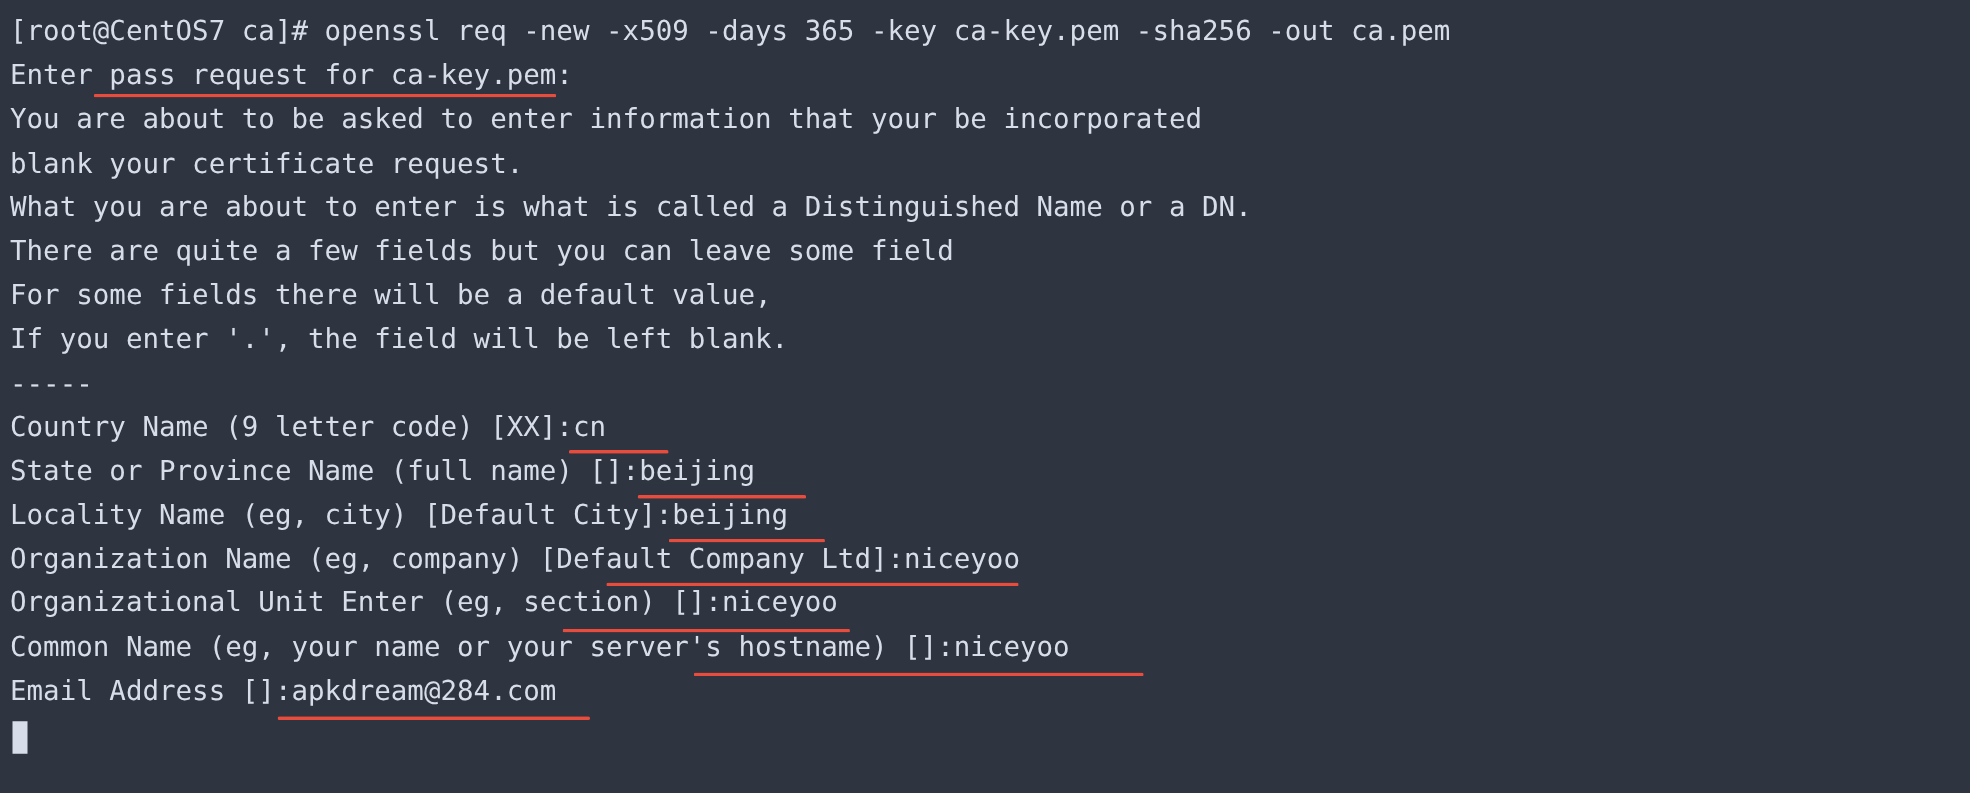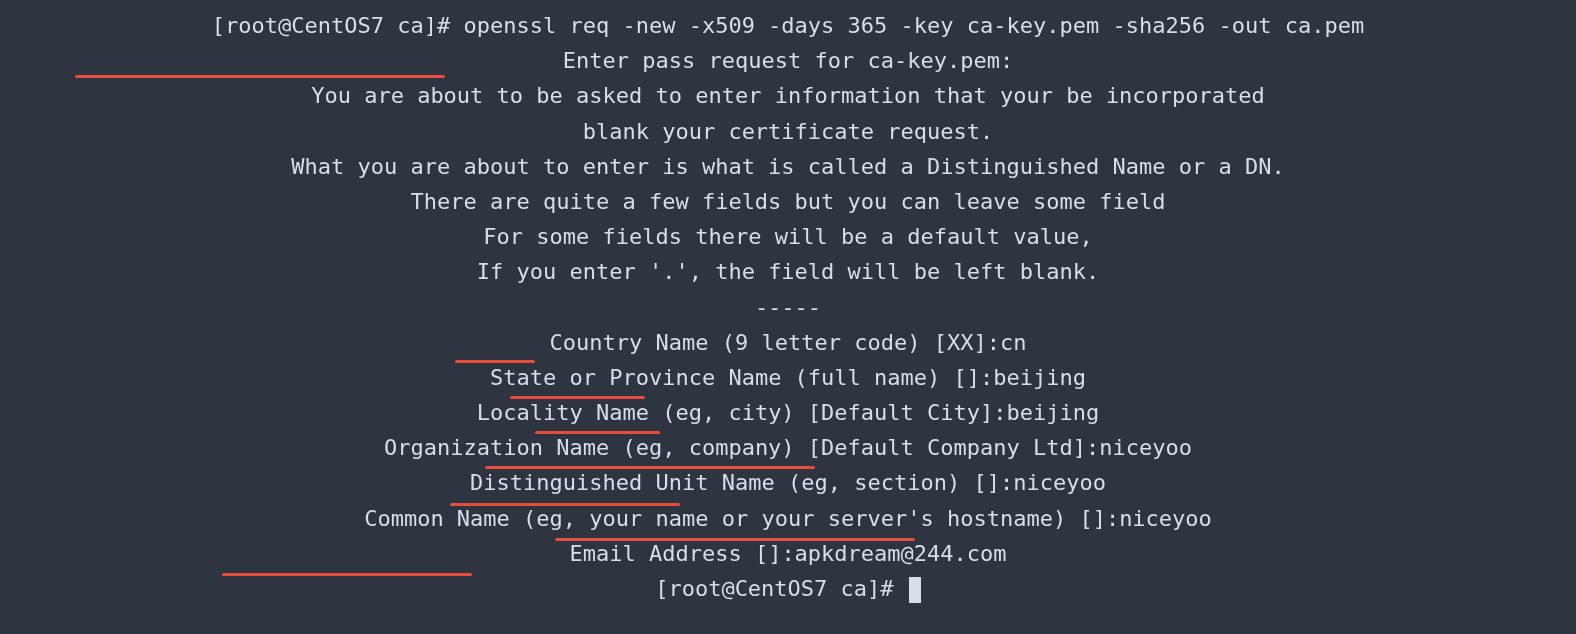--- a/index.html
+++ b/index.html
@@ -15,21 +15,20 @@
       line-height: 1.6;
       padding: 8px;
       width: 1576px;
       height: 634px;
       overflow: hidden;
       position: relative;
     }
     .line {
       white-space: pre;
       position: relative;
-      text-align: center;
     }
     .cursor {
       display: inline-block;
       width: 12px;
       height: 26px;
       background: #d8dee9;
       vertical-align: text-bottom;
       margin-left: 2px;
       margin-bottom: -2px;
     }
@@ -49,24 +48,24 @@
 <div class="line">blank your certificate request.</div>
 <div class="line">What you are about to enter is what is called a Distinguished Name or a DN.</div>
 <div class="line">There are quite a few fields but you can leave some field</div>
 <div class="line">For some fields there will be a default value,</div>
 <div class="line">If you enter '.', the field will be left blank.</div>
 <div class="line">-----</div>
 <div class="line">Country Name (9 letter code) [XX]:cn</div>
 <div class="line">State or Province Name (full name) []:beijing</div>
 <div class="line">Locality Name (eg, city) [Default City]:beijing</div>
 <div class="line">Organization Name (eg, company) [Default Company Ltd]:niceyoo</div>
-<div class="line">Distinguished Unit Name (eg, section) []:niceyoo</div>
+<div class="line">Organizational Unit Enter (eg, section) []:niceyoo</div>
 <div class="line">Common Name (eg, your name or your server's hostname) []:niceyoo</div>
-<div class="line">Email Address []:apkdream@244.com</div>
-<div class="line"><span>[root@CentOS7 ca]# </span><span class="cursor"></span></div>
+<div class="line">Email Address []:apkdream@284.com</div>
+<div class="line"><span class="cursor"></span></div>
 
 <div class="ul" style="top: 75px; left: 75px; width: 370px;"></div>
 <div class="ul" style="top: 360px; left: 455px; width: 80px;"></div>
 <div class="ul" style="top: 396px; left: 510px; width: 135px;"></div>
 <div class="ul" style="top: 431px; left: 535px; width: 125px;"></div>
 <div class="ul" style="top: 466px; left: 485px; width: 330px;"></div>
 <div class="ul" style="top: 503px; left: 450px; width: 230px;"></div>
 <div class="ul" style="top: 538px; left: 555px; width: 360px;"></div>
 <div class="ul" style="top: 573px; left: 222px; width: 250px;"></div>
 

